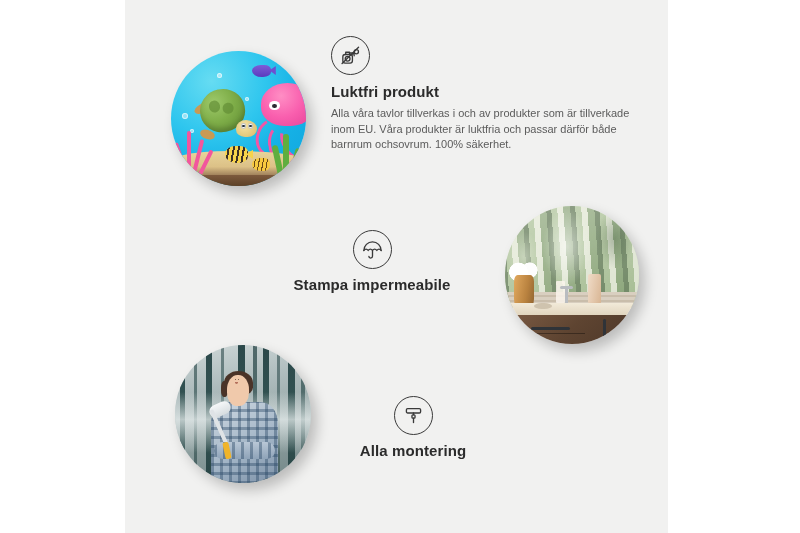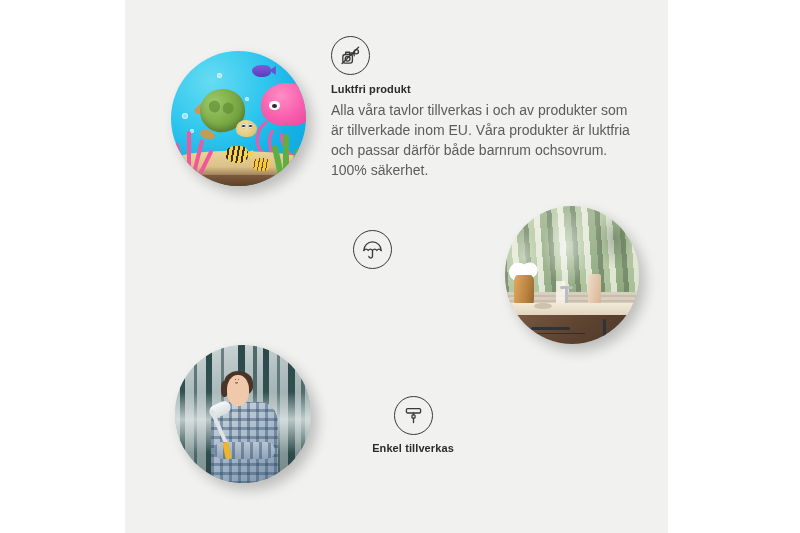--- a/index.html
+++ b/index.html
@@ -328,28 +328,28 @@
     width: 37px; height: 37px;
     border: 1.6px solid #3a3a3a;
     border-radius: 50%;
     display: flex; align-items: center; justify-content: center;
   }
   .icon-circle svg { display:block; }
 
   .feature { position: absolute; }
   .feature h2{
     margin: 0;
-    font-size: 11px;
+    font-size: 15px;
     font-weight: 700;
     color: #2b2b2b;
     letter-spacing: .1px;
   }
   .feature p{
     margin: 0;
-    font-size: 14px;
+    font-size: 11px;
     line-height: 1.42;
     color: #5b5b5b;
   }
 
   
   #feature-odorless { left: 331px; top: 36px; width: 300px; text-align: left; }
   #feature-odorless .icon-circle { margin-bottom: 8px; }
   #feature-odorless h2 { margin-bottom: 6px; }
 
   
@@ -454,20 +454,21 @@
   </div>
 
   <div class="feature" id="feature-waterproof">
     <div class="icon-circle">
       <svg width="23" height="23" viewBox="0 0 24 24" fill="none" stroke="#3a3a3a" stroke-width="1.4" stroke-linecap="round" stroke-linejoin="round">
         <path d="M3 13a9 9 0 0 1 18 0"></path>
         <path d="M3 13c1.4-1.8 3.1-1.8 4.5 0C8.9 11.2 10.6 11.2 12 13c1.4-1.8 3.1-1.8 4.5 0 1.4-1.8 3.1-1.8 4.5 0"></path>
         <path d="M12 13v6.1a1.9 1.9 0 0 1-3.8 0"></path>
       </svg>
     </div>
+    <h2>Stampa impermeabile</h2>
   </div>
 
   <div class="disc" id="disc-forest">
     <div class="disc-inner">
       <div class="forest-bg"></div>
       <div class="trees">
         <i></i>
           <i></i>
           <i></i>
           <i></i>
@@ -497,16 +498,16 @@
 
   <div class="feature" id="feature-mounting">
     <div class="icon-circle">
       <svg width="23" height="23" viewBox="0 0 24 24" fill="none" stroke="#3a3a3a" stroke-width="1.4" stroke-linecap="round" stroke-linejoin="round">
         <rect x="4.6" y="4.8" width="14.8" height="4.6" rx="1.3"></rect>
         <path d="M12 9.4v1.9"></path>
         <rect x="10.4" y="11.3" width="3.2" height="3.4" rx="0.9"></rect>
         <path d="M12 14.7v4.6"></path>
       </svg>
     </div>
-    <h2>Enkel tillverkas</h2>
+    <h2>Alla montering</h2>
   </div>
 
 </div>
 
 </body></html>

